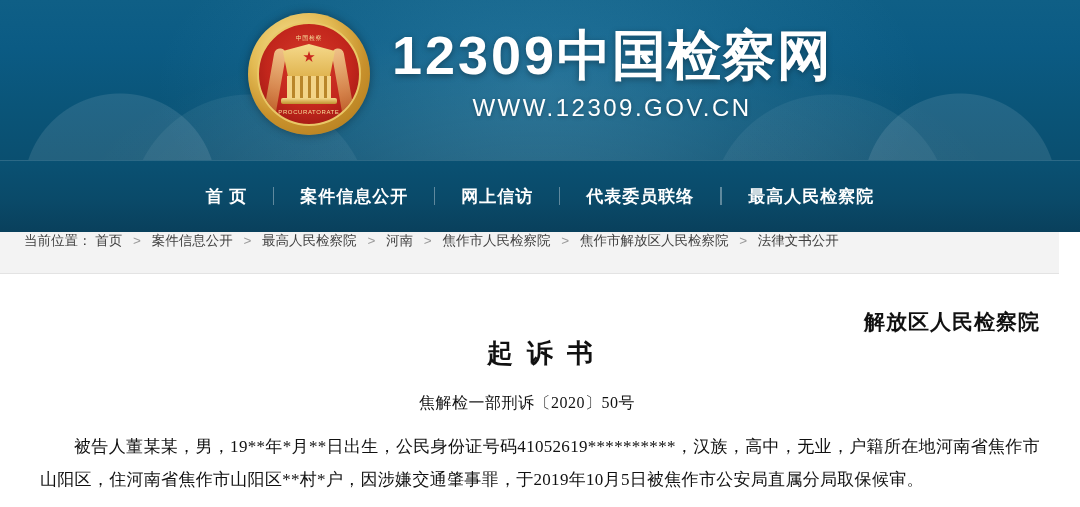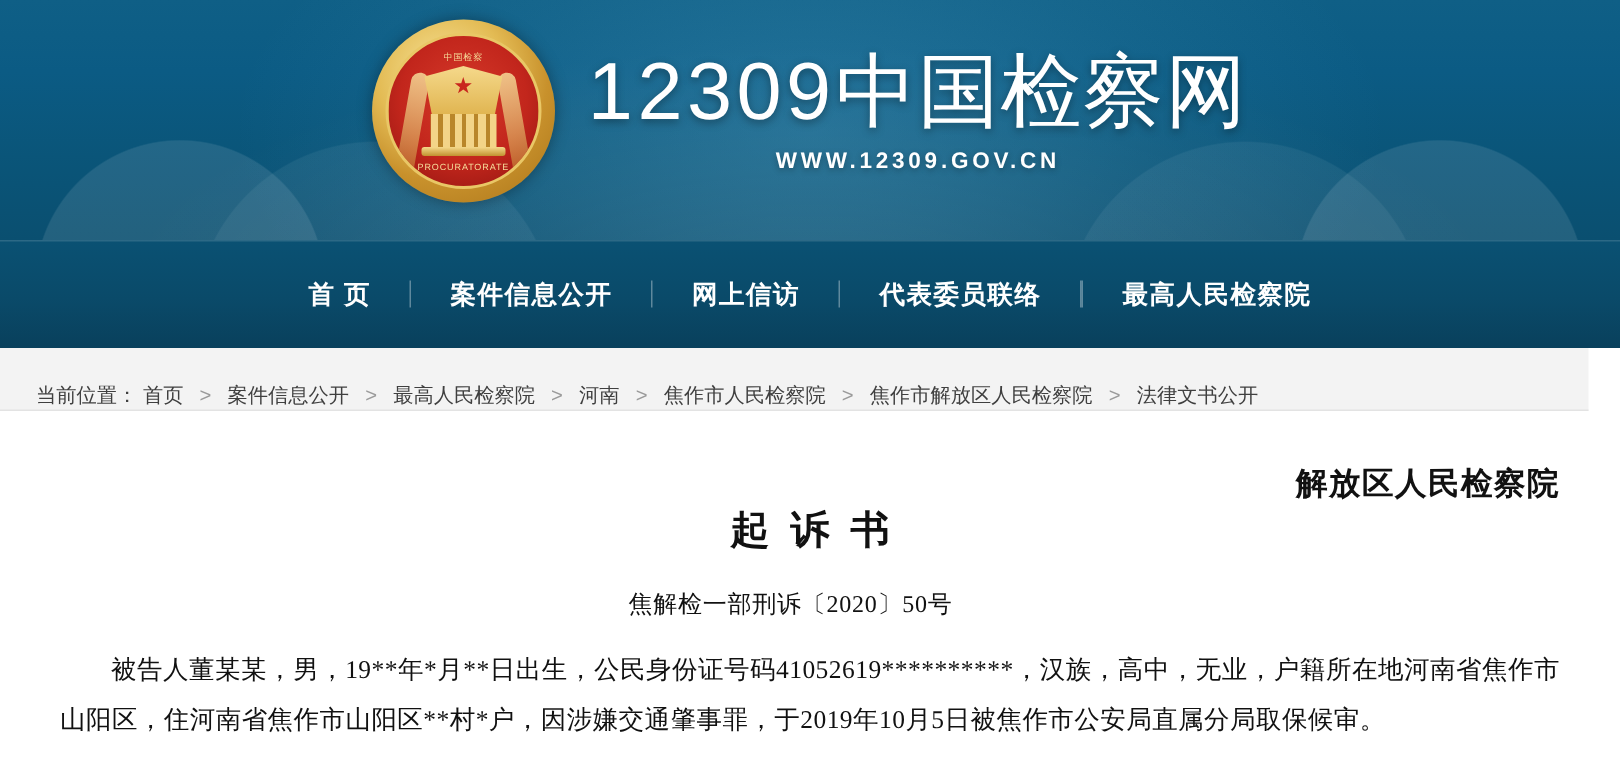--- a/index.html
+++ b/index.html
@@ -91,33 +91,33 @@
     border-radius: 6px;
   }
   .emblem .wheat-left { left: 10px; transform: rotate(10deg); }
   .emblem .wheat-right { right: 10px; transform: rotate(-10deg); }
 
   
   .title-block { display: flex; flex-direction: column; align-items: flex-start; }
   .title-main {
     color: #ffffff;
     font-size: 54px;
-    font-weight: normal;
+    font-weight: bold;
     letter-spacing: 1px;
     line-height: 1.1;
     text-shadow: 0 2px 6px rgba(0,0,0,0.35);
     white-space: nowrap;
   }
   .title-main .num { letter-spacing: 3px; }
   .title-url {
     margin-top: 8px;
     align-self: center;
     color: #ffffff;
-    font-size: 15px;
-    font-weight: bold;
+    font-size: 24px;
+    font-weight: normal;
     letter-spacing: 2.5px;
     text-shadow: 0 1px 4px rgba(0,0,0,0.3);
     white-space: nowrap;
   }
 
   
   .nav {
     position: relative;
     width: 1080px; height: 72px;
     background: linear-gradient(180deg, #0a5173 0%, #0a4a69 55%, #09405c 100%);
@@ -137,21 +137,21 @@
     white-space: nowrap;
     cursor: pointer;
   }
   .nav-sep { width: 1px; height: 18px; background: rgba(255,255,255,0.35); }
 
   
   .crumb-wrap {
     width: 1059px; height: 42px;
     background: #f3f3f3;
     border-bottom: 1px solid #e3e3e3;
-    display: flex; align-items: flex-end;
+    display: flex; align-items: flex-start;
   }
   .crumb {
     padding-left: 24px;
     font-size: 13.5px;
     color: #3f3f3f;
     white-space: nowrap;
   }
   .crumb .label { color: #3f3f3f; }
   .crumb .sep { color: #9a9a9a; margin: 0 7px; }
   .crumb .link { color: #3f3f3f; cursor: pointer; }

